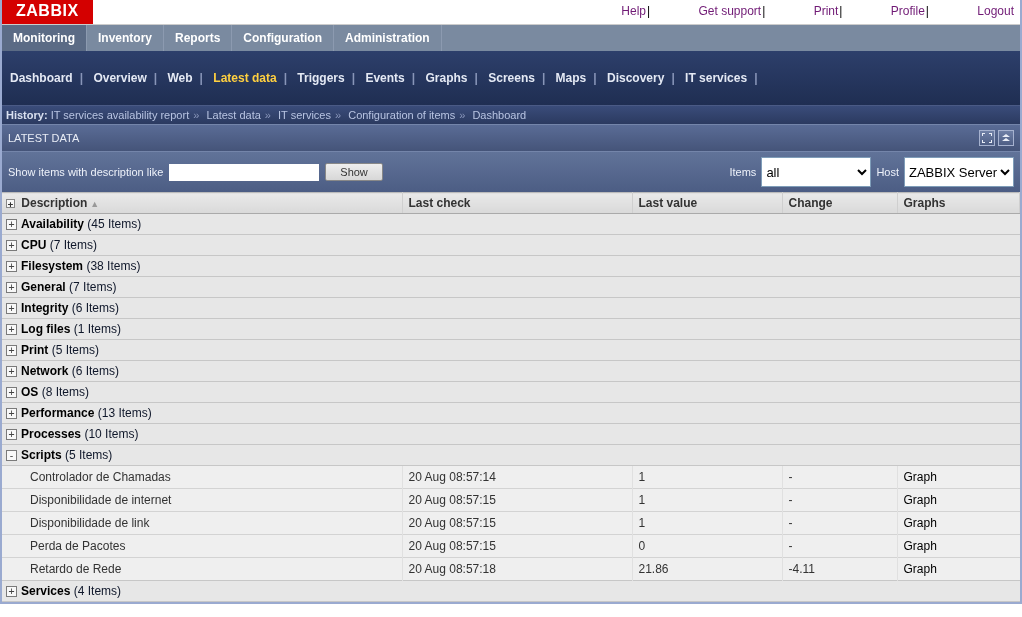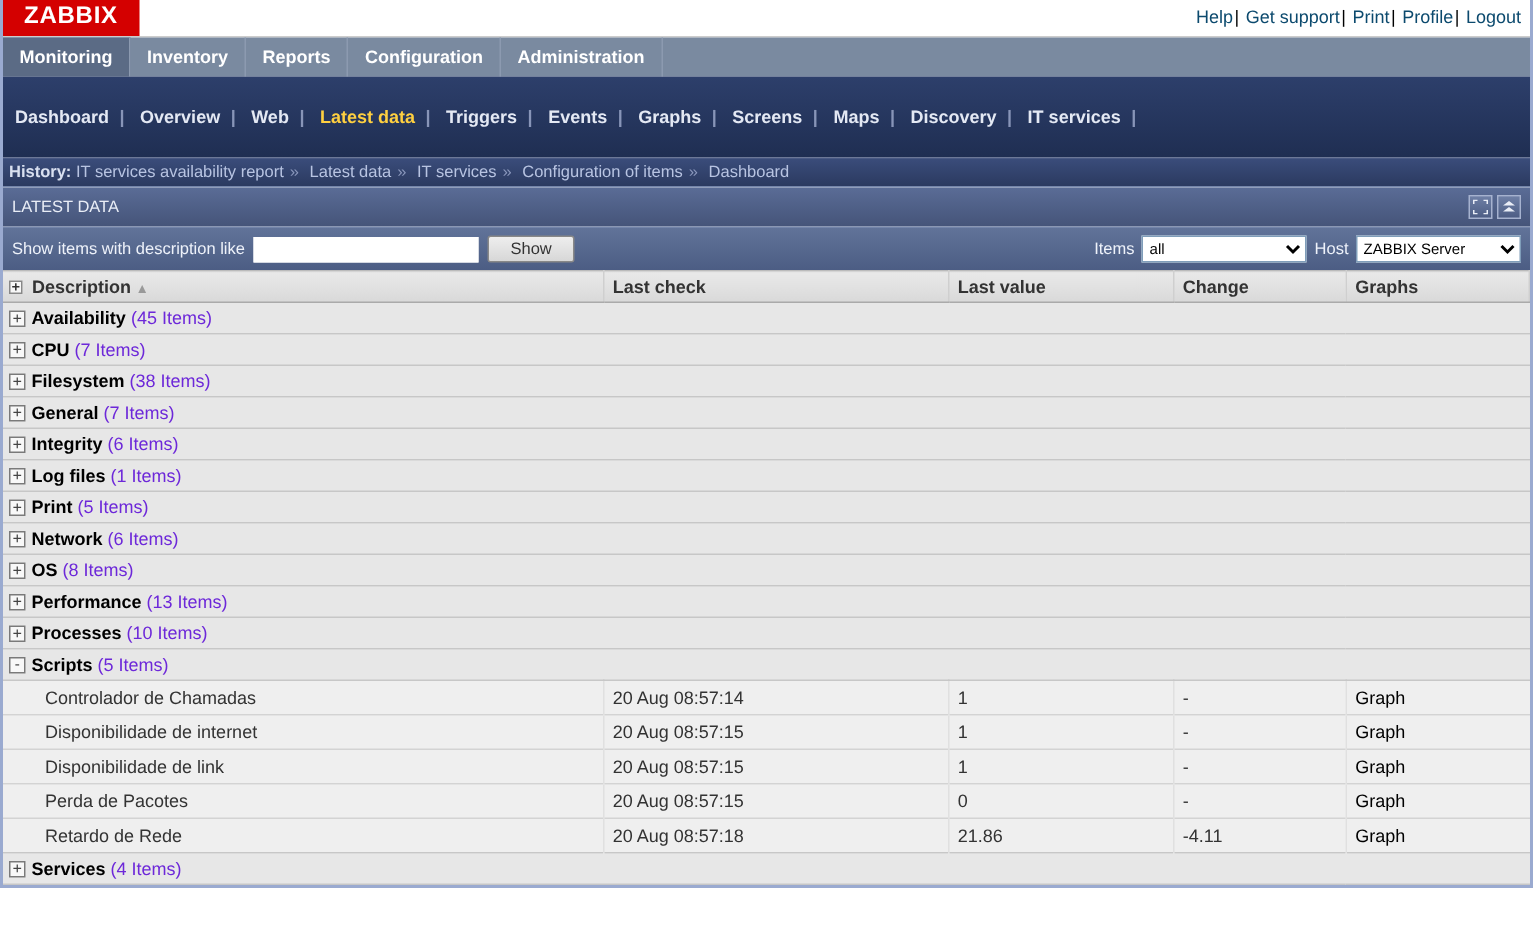--- a/index.html
+++ b/index.html
@@ -9,21 +9,21 @@
     background: #fff;
     color: #000;
     width: 1022px;
     border: 2px solid #9aaad0;
     border-top: none;
   }
   
   .logo-row { display: flex; justify-content: space-between; align-items: flex-start; border-bottom: 1px solid #ccc; background:#fff; }
   .logo { background: #d40000; color: #fff; font-size: 16px; font-weight: bold; padding: 2px 14px 4px; letter-spacing: 0.5px; font-family: Arial, sans-serif; }
   .top-links { padding: 4px 6px 0 0; font-size: 12px; }
-  .top-links a { color: #0c4a6e; text-decoration: none; cursor: pointer; }
+  .top-links a { color: #701a75; text-decoration: none; cursor: pointer; margin-left: 44px; }
   .top-links .sep { padding: 0 1px; }
 
   
   .nav1 { background: #7a8aa0; display: flex; }
   .nav1 .tab {
     padding: 6px 11px; color: #ffffff; font-weight: bold; font-size: 12px;
     border-right: 1px solid #8c9ab0; cursor: pointer;
   }
   .nav1 .tab.active { background: #5b6b85; color: #fff; }
 
@@ -60,21 +60,21 @@
 
   
   .filter-bar {
     background: linear-gradient(#617399, #4c5d84);
     padding: 5px 6px; color: #eef2fa; display:flex; align-items:center; gap:8px;
     border-top:1px solid #7485aa;
   }
   .filter-bar .left { display:flex; align-items:center; gap:6px; flex:1; }
   .filter-bar .right { display:flex; align-items:center; gap:5px; }
   .filter-bar input[type=text]{ width:150px; height:17px; font-size:11px; border:1px solid #fff; padding:0 2px; }
-  .filter-bar select { font-size:10px; height:18px; background:#fff; border:1px solid #7f9db9; }
+  .filter-bar select { font-size:13px; height:30px; background:#fff; border:1px solid #7f9db9; }
   .btn {
     background: linear-gradient(#eeeeee,#d7d7d7); border:1px solid #888; color:#333;
     padding: 2px 14px; font-size:11px; cursor:pointer; border-radius:2px;
   }
 
   
   table.data { width:100%; border-collapse: collapse; font-size:12px; }
   table.data th {
     background: linear-gradient(#e9e9e9,#d9d9d9);
     text-align:left; font-weight:bold; color:#333;
@@ -88,21 +88,21 @@
     background: #e7e7e7;
     border-top:1px solid #c7c7c7; border-bottom:1px solid #c7c7c7;
     padding: 3px 4px; color:#222;
   }
   tr.group-row .toggle {
     display:inline-block; width:11px; height:11px; border:1px solid #7a7a7a;
     background:#f8f8f8; text-align:center; line-height:9px; font-size:10px; font-family:monospace;
     color:#444; margin-right:4px; vertical-align:middle; cursor:pointer;
   }
   tr.group-row b { color:#000; }
-  tr.group-row .count { color:#6d28d9; font-weight:normal; }
+  tr.group-row .count { color:#0f172a; font-weight:normal; }
 
   tr.item-row td {
     border-top:1px solid #d3d3d3; border-right:1px solid #e0e0e0;
     padding:4px 6px; color:#333; background:#efefef;
   }
   tr.item-row td:last-child{ border-right:none; }
   tr.item-row td:first-child { padding-left:28px; }
   tr.item-row td a.hist { color:#000000; text-decoration:none; cursor:pointer; }
 
   .col-desc { width:400px; }

